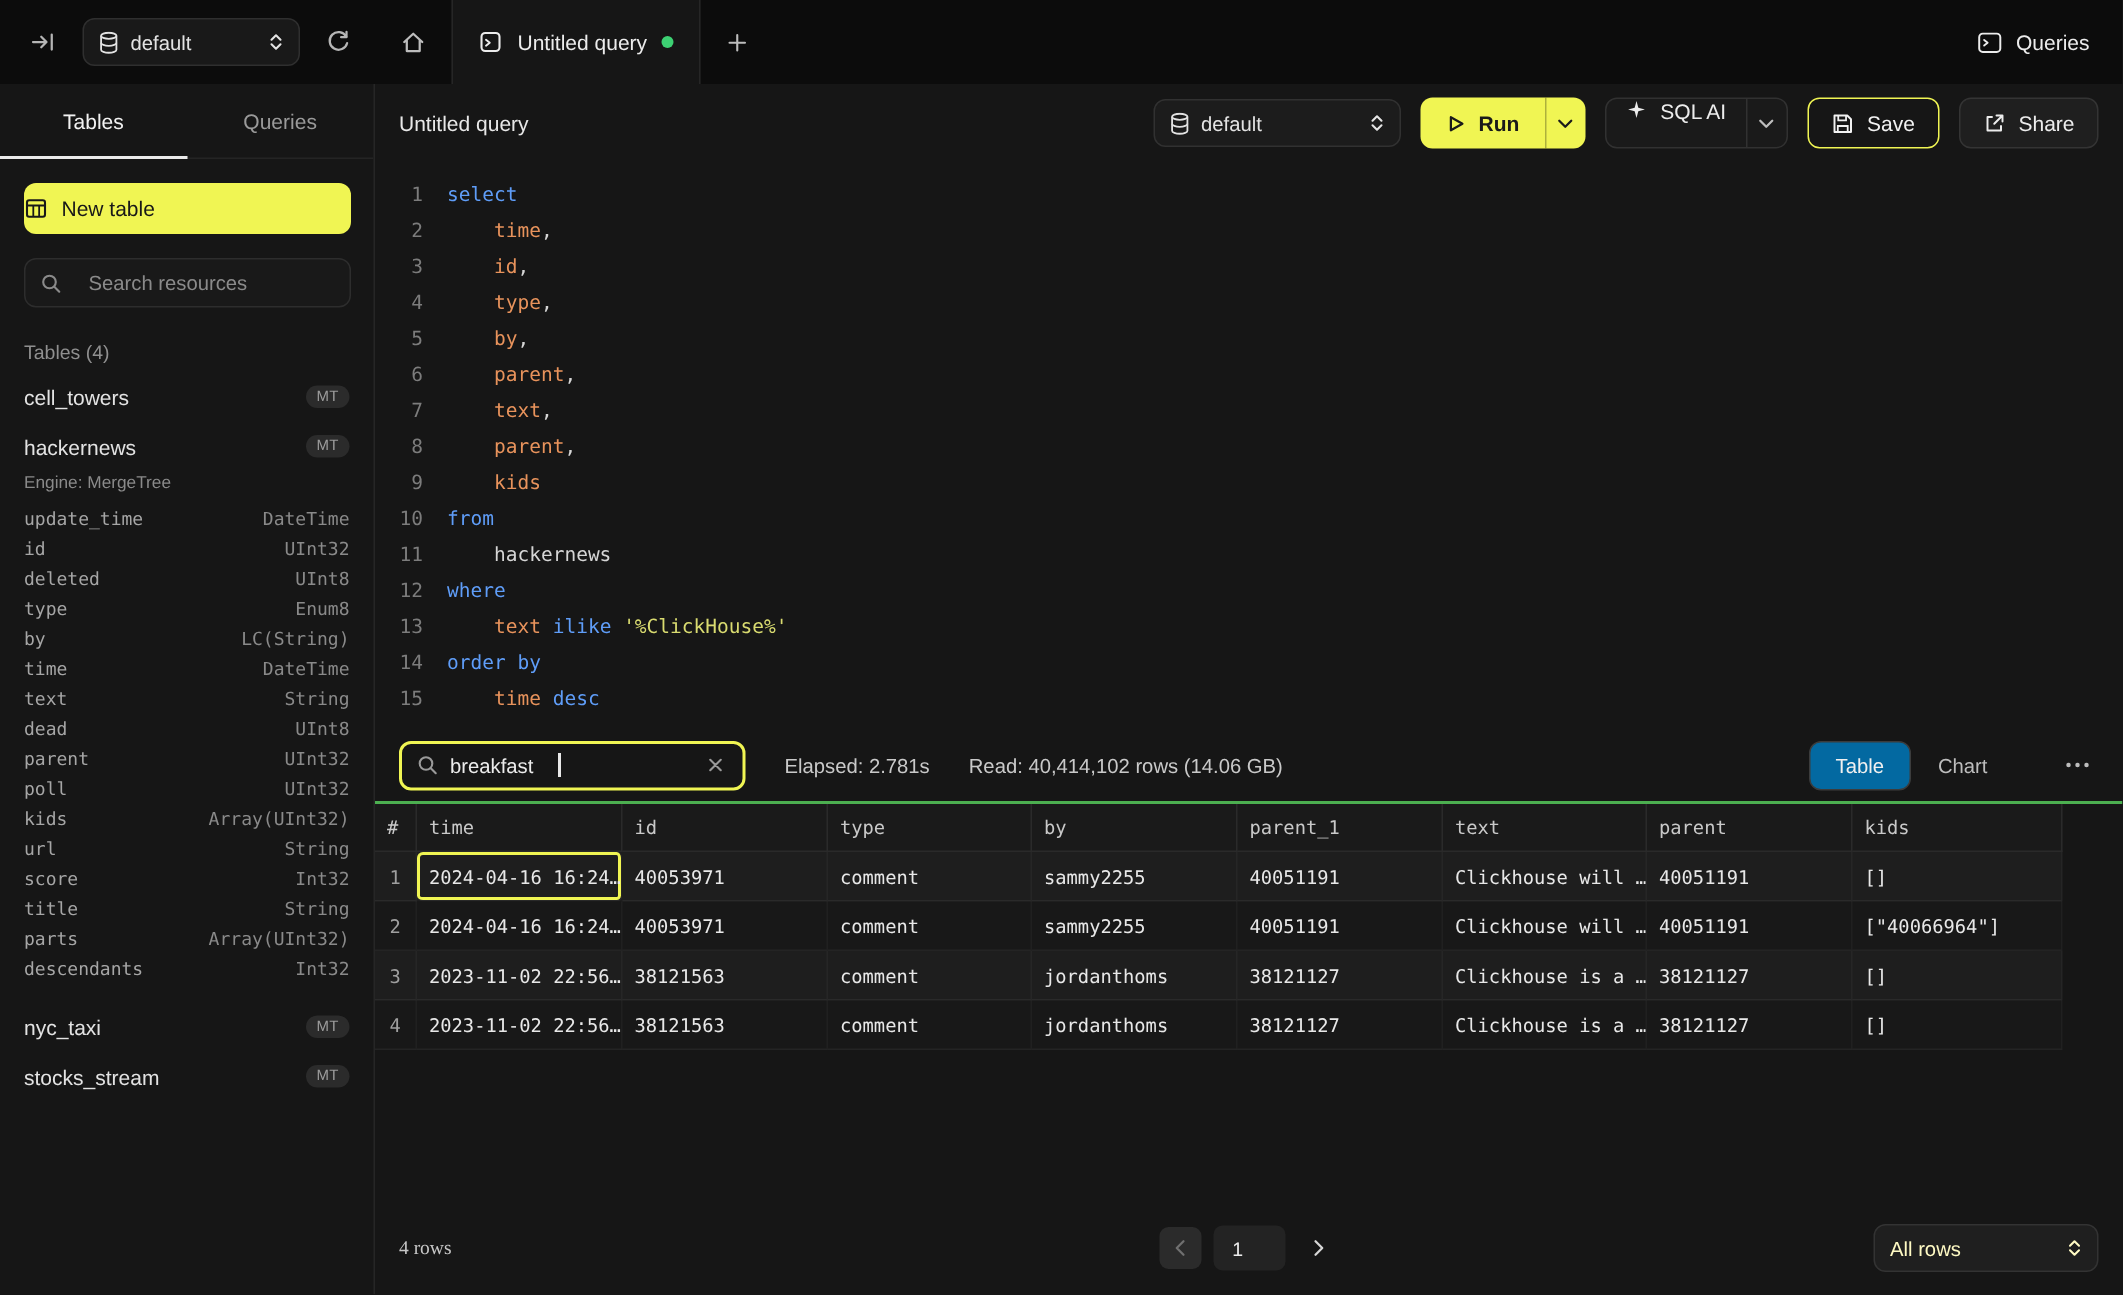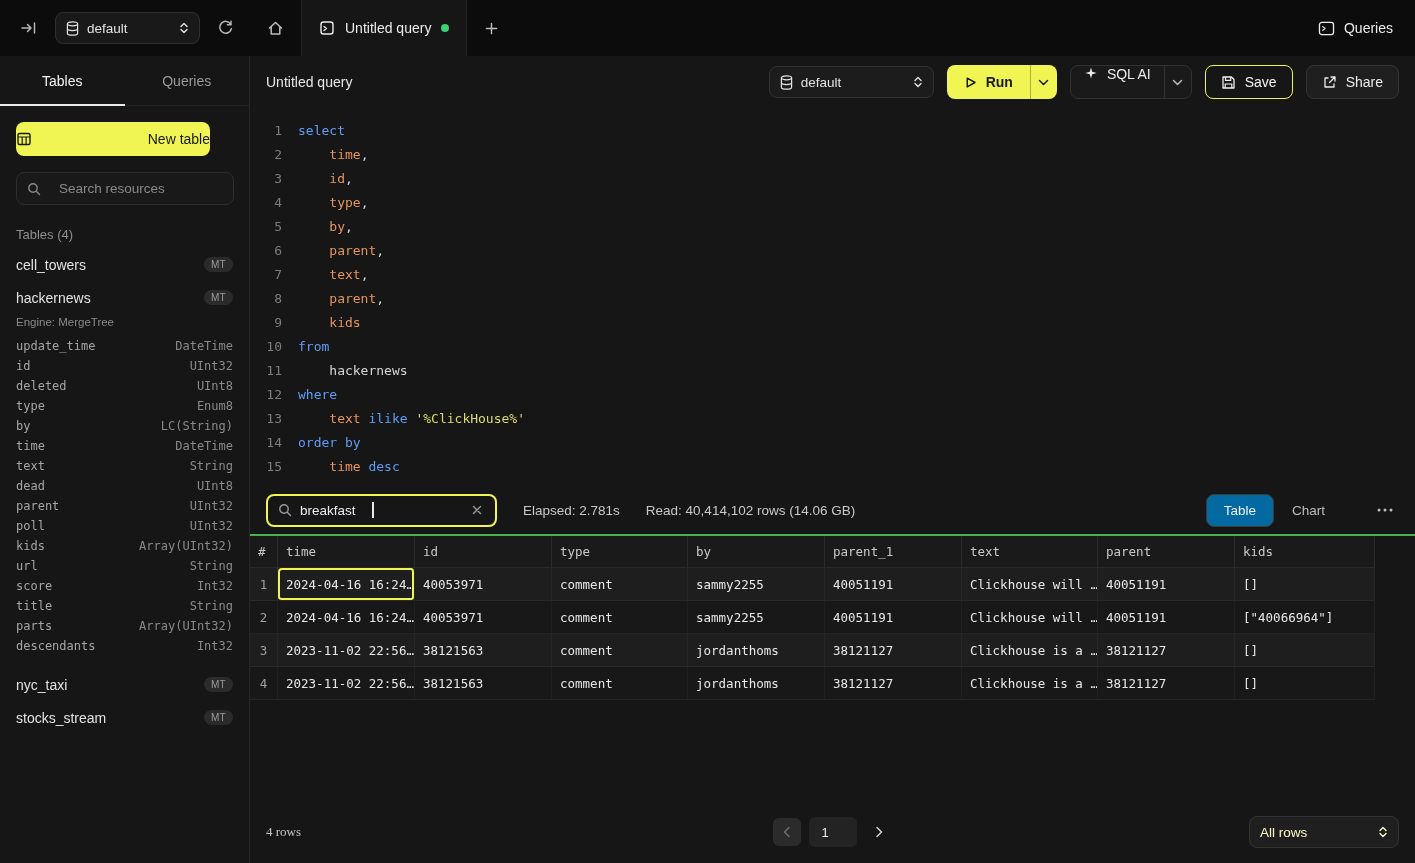--- a/index.html
+++ b/index.html
@@ -23,21 +23,21 @@
   .dot { width:8px; height:8px; border-radius:50%; background:#3dd173; }
   .topbar-right { margin-left:auto; display:flex; align-items:center; padding-right:22px; }
   .queries-btn { display:flex; align-items:center; gap:9px; background:none; border:none; color:#ececec; font-size:14px; }
 
   
   .sidebar { position:absolute; top:56px; left:0; width:250px; height:807px; background:#161616; border-right:1px solid #262626; overflow:hidden; }
   .side-tabs { height:50px; display:flex; border-bottom:1px solid #242424; }
   .side-tab { flex:1; display:flex; align-items:center; justify-content:center; font-size:14px; color:#9a9a9a; position:relative; cursor:pointer; background:none; border:none; }
   .side-tab.active { color:#f2f2f2; }
   .side-tab.active::after { content:""; position:absolute; bottom:-1px; left:0; right:0; height:2px; background:#eaeaea; }
-  .new-table-btn { margin:16px; width:194px; height:34px; background:#f0f553; color:#181818; border:none; border-radius:8px; font-size:14px; display:flex; align-items:center; justify-content:space-between; gap:9px; }
+  .new-table-btn { margin:16px; width:218px; height:34px; background:#f0f553; color:#181818; border:none; border-radius:8px; font-size:14px; display:flex; align-items:center; justify-content:flex-start; gap:9px; }
   .side-search { margin:0 16px; width:218px; height:33px; background:#191919; border:1px solid #2d2d2d; border-radius:8px; display:flex; align-items:center; gap:18px; padding:0 10px; color:#8a8a8a; }
   .side-search input { background:none; border:none; outline:none; color:#dcdcdc; font-size:13.5px; width:100%; }
   .side-search input::placeholder { color:#8a8a8a; }
   .section-label { margin:22px 16px 6px; font-size:13px; color:#8f8f8f; }
   .tbl-row { height:33px; display:flex; align-items:center; justify-content:space-between; padding:0 16px; cursor:pointer; }
   .tbl-name { font-size:14px; color:#e3e3e3; }
   .badge { background:#2b2b2b; color:#9b9b9b; font-size:10px; padding:2px 7px; border-radius:9px; letter-spacing:.3px; }
   .engine { padding:2px 16px 8px; font-size:11.5px; color:#8a8a8a; }
   .col-row { height:20px; display:flex; align-items:center; justify-content:space-between; padding:0 16px; font-family:"DejaVu Sans Mono", monospace; font-size:12px; }
   .col-name { color:#a6a6a6; }

